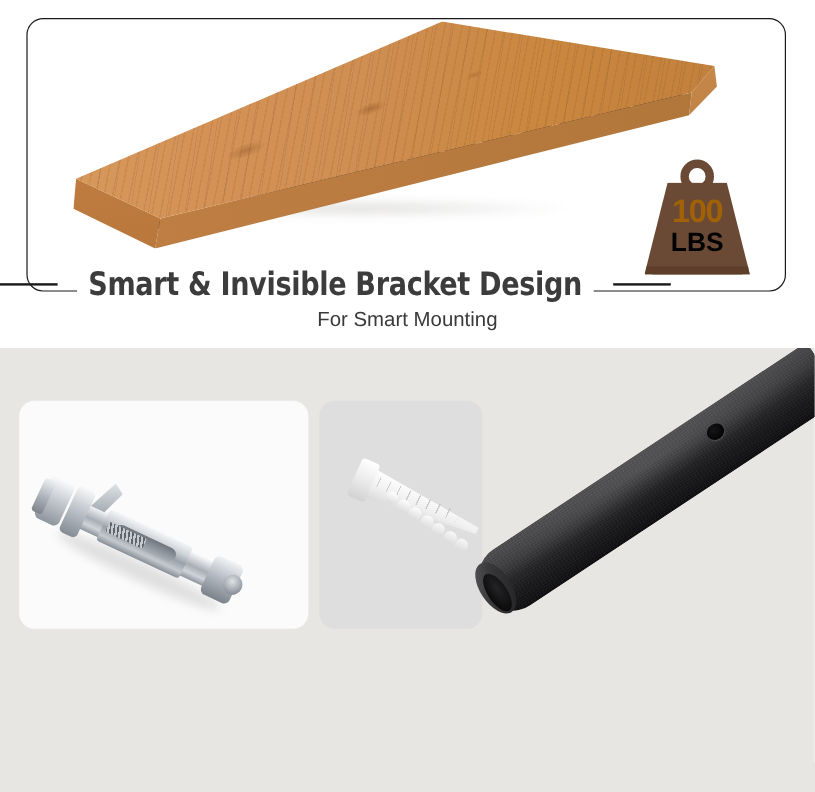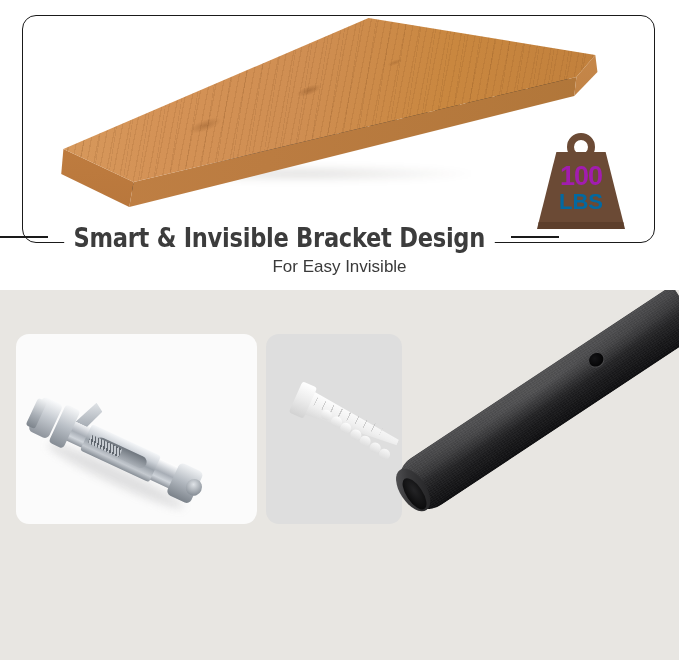--- a/index.html
+++ b/index.html
@@ -85,25 +85,25 @@
     clip-path:polygon(22% 0%, 78% 0%, 100% 100%, 0% 100%);
     border-radius:9px;
     background:#6b4a35;
   }
   .badge-body:after{
     content:"";position:absolute;left:0;bottom:0;width:100%;height:7px;
     background:#5d3f2c;
   }
   .badge-num{
     position:absolute;left:0;top:30px;width:96px;text-align:center;
-    color:#a21caf;font-weight:bold;font-size:27px;line-height:27px;letter-spacing:-1px;
+    color:#a16207;font-weight:bold;font-size:27px;line-height:27px;letter-spacing:-1px;
   }
   .badge-unit{
     position:absolute;left:0;top:58px;width:96px;text-align:center;
-    color:#0369a1;font-weight:bold;font-size:22px;line-height:22px;letter-spacing:0px;
+    color:#000000;font-weight:bold;font-size:22px;line-height:22px;letter-spacing:0px;
   }
 
   
   #title-row{position:absolute;left:0;top:219px;width:679px;height:36px;
              display:flex;align-items:center;justify-content:flex-start;}
   .title-rule{height:1.6px;background:#1a1a1a;width:48px;flex:0 0 auto;}
   #main-title{
     font-family:"DejaVu Sans Condensed","Liberation Sans Narrow","Liberation Sans",sans-serif;
     font-weight:bold;font-size:27px;color:#3c3c3c;letter-spacing:-.3px;
     padding:0 10px;white-space:nowrap;transform:scaleX(.93);transform-origin:center;
@@ -269,21 +269,21 @@
       <div class="badge-num">100</div>
       <div class="badge-unit">LBS</div>
     </div>
 
     <div id="title-row">
       <div class="title-rule"></div>
       <div id="main-title">Smart &amp; Invisible Bracket Design</div>
       <div class="title-rule"></div>
     </div>
 
-    <div id="subtitle">For Easy Invisible</div>
+    <div id="subtitle">For Smart Mounting</div>
   </div>
 
   <div id="bottom-panel">
 
     <div id="card-metal"></div>
     <div id="card-plastic"></div>
 
     <div id="metal-anchor">
       <div class="mb-shadow"></div>
       <div class="mb-shaft"></div>

